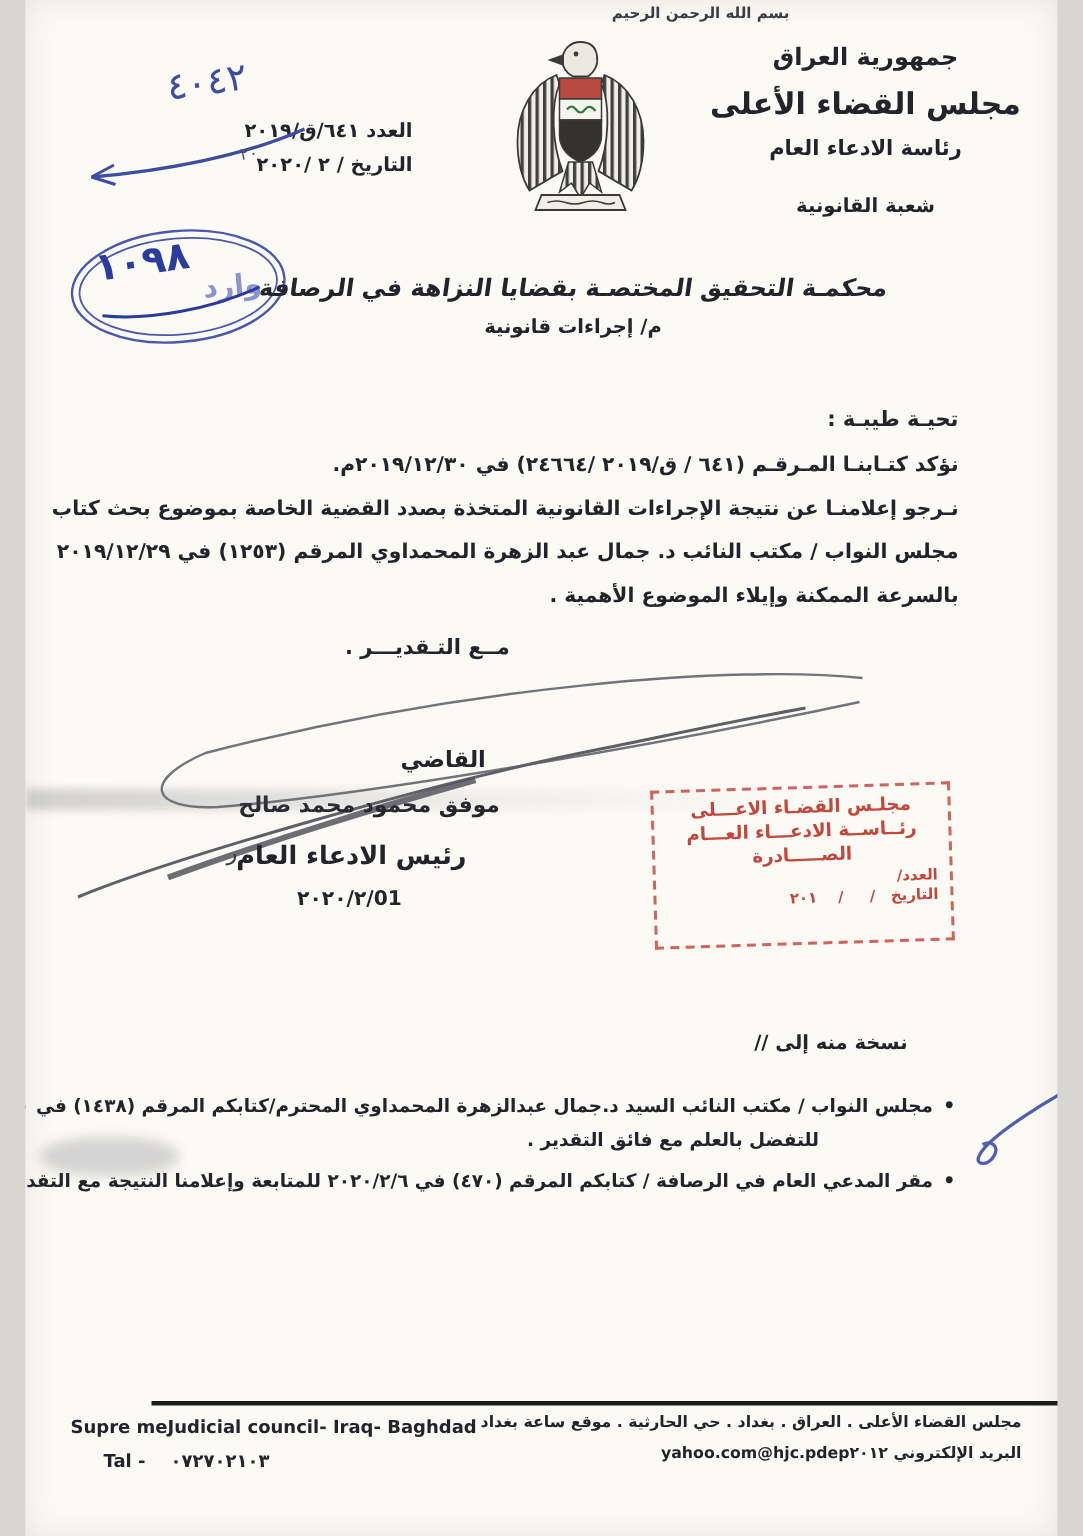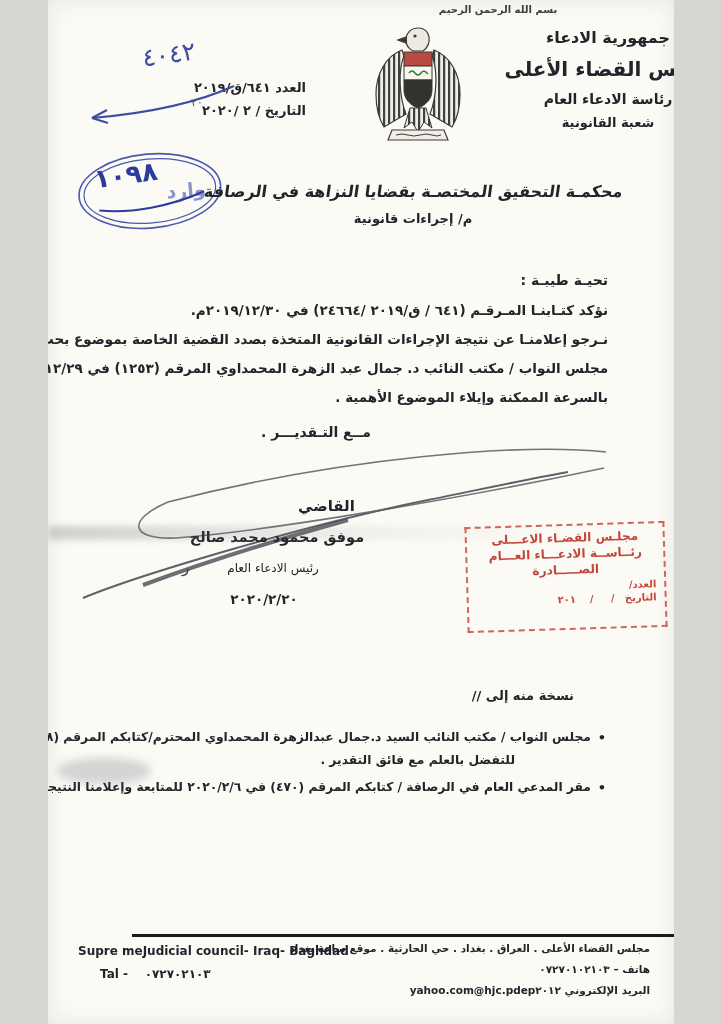--- a/index.html
+++ b/index.html
@@ -1,32 +1,32 @@
 <!DOCTYPE html>
 <html lang="ar"><head>
 <meta charset="utf-8">
 <style>
   html,body{margin:0;padding:0;background:#d8d6d0;}
   .page{
-    position:relative;width:626px;height:1024px;margin:0 auto;
+    position:relative;width:688px;height:1024px;margin:0 auto;
     background:#fbfaf5;overflow:hidden;color:#23242b;
     font-family:"DejaVu Sans",sans-serif;
     box-shadow:inset 0 0 22px rgba(60,60,60,.10);
   }
   .abs{position:absolute;}
   .ar{direction:rtl;unicode-bidi:plaintext;}
   .nw{white-space:nowrap;}
 
   .c-bismillah{left:330px;top:4px;width:240px;text-align:center;font-size:10px;font-weight:bold;color:#3c3c43;}
 
   .c-header-right{left:452px;top:28px;width:216px;text-align:center;}
   .c-country{font-size:16px;font-weight:bold;}
   .c-council{font-size:20px;font-weight:bold;margin-top:10px;}
   .c-presidency{font-size:14px;font-weight:bold;margin-top:10px;}
-  .c-division{font-size:13px;font-weight:bold;margin-top:8px;}
+  .c-division{font-size:13px;font-weight:bold;margin-top:23px;}
 
   .c-emblem{left:320px;top:24px;}
 
   .c-refs{left:58px;top:80px;width:200px;font-size:13px;font-weight:bold;text-align:right;}
   .c-refs div{margin-bottom:8px;}
 
   .c-hand4042{left:94px;top:40px;font-size:25px;color:#3d4da3;transform:rotate(-8deg);letter-spacing:3px;}
   .c-handday{left:143px;top:96px;font-size:11px;color:#4a4f66;transform:rotate(-6deg);}
   .c-arrow{left:28px;top:80px;}
 
@@ -39,21 +39,21 @@
 
   .c-body{right:66px;left:40px;top:272px;text-align:right;font-size:13.5px;font-weight:bold;}
   .c-body .ln{margin-bottom:13px;}
   .c-greeting{font-size:14px;margin-bottom:14px;text-align:right;}
   .c-closing{left:213px;top:424px;font-size:14px;font-weight:bold;}
 
   .c-sig-svg{left:15px;top:435px;pointer-events:none;}
   .c-sig-title{left:250px;top:497px;font-size:15px;font-weight:bold;}
   .c-sig-name{left:130px;top:529px;width:198px;text-align:center;font-size:14.5px;font-weight:bold;}
   .c-sig-mark{left:134px;top:559px;font-size:15px;color:#3c3c46;}
-  .c-sig-role{left:156px;top:561px;width:138px;text-align:center;font-size:12px;font-weight:normal;}
+  .c-sig-role{left:156px;top:561px;width:138px;text-align:right;font-size:17px;font-weight:bold;}
   .c-sig-date{left:150px;top:591px;width:132px;text-align:center;font-size:13.5px;font-weight:bold;}
 
   .c-out-stamp{
     left:418px;top:524px;width:196px;height:102px;
     transform:rotate(-1.8deg);
     border:2.5px dashed #d0655b;color:#c4473d;
     font-weight:bold;direction:rtl;
   }
   .c-out-stamp .l{ text-align:center;font-size:12.2px;line-height:1.3;}
   .c-out-stamp .l1{margin-top:5px;}
@@ -81,21 +81,21 @@
     background:rgba(115,115,125,.28);filter:blur(4px);}
 </style>
 </head>
 <body>
 
 <div class="page">
 
   <div class="abs c-bismillah ar">بسم الله الرحمن الرحيم</div>
 
   <div class="abs c-header-right ar">
-    <div class="c-country">جمهورية الادعاء</div>
+    <div class="c-country">جمهورية العراق</div>
     <div class="c-council">مجلس القضاء الأعلى</div>
     <div class="c-presidency">رئاسة الادعاء العام</div>
     <div class="c-division">شعبة القانونية</div>
   </div>
 
   <div class="abs c-emblem">
     <svg width="100" height="120" viewBox="0 0 100 120">
       <defs>
         <pattern id="wstripes" patternUnits="userSpaceOnUse" width="5" height="5">
           <rect width="5" height="5" fill="#efede6"></rect>
@@ -159,21 +159,21 @@
     <svg width="570" height="185" viewBox="0 0 570 185">
       <path d="M543,17 C460,8 280,22 105,67 C63,85 67,105 113,103 C215,95 415,60 541,33" stroke="#73737a" stroke-width="1.6" fill="none"></path>
       <path d="M20,163 C75,140 250,88 365,65 C410,56 460,45 505,37" stroke="#5f5f66" stroke-width="2" fill="none"></path>
       <path d="M80,150 C140,128 220,103 285,85" stroke="#4a4a52" stroke-width="4" fill="none" opacity="0.8"></path>
     </svg>
   </div>
   <div class="abs c-sig-title ar">القاضي</div>
   <div class="abs c-sig-name ar nw">موفق محمود محمد صالح</div>
   <div class="abs c-sig-mark">ر</div>
   <div class="abs c-sig-role ar nw">رئيس الادعاء العام</div>
-  <div class="abs c-sig-date ar nw">٢٠٢٠/٢/٢٠</div>
+  <div class="abs c-sig-date ar nw">٢٠٢٠/٢/01</div>
 
   <div class="abs c-out-stamp">
     <div class="l l1">مجلـس القضـاء الاعـــلى</div>
     <div class="l">رئــاســة الادعـــاء العـــام</div>
     <div class="l">الصـــــادرة</div>
     <div class="meta">العدد/</div>
     <div class="meta">التاريخ&nbsp;&nbsp;&nbsp;/&nbsp;&nbsp;&nbsp;&nbsp;&nbsp;/&nbsp;&nbsp;&nbsp;&nbsp;٢٠١</div>
   </div>
 
   <div class="abs c-cc-head ar nw">نسخة منه إلى //</div>
@@ -193,20 +193,19 @@
     </svg>
   </div>
 
   <div class="abs c-footer-rule"></div>
   <div class="abs c-footer-en">
     <div>Supre meJudicial council- Iraq- Baghdad</div>
     <div class="ind">Tal -&nbsp;&nbsp;&nbsp;&nbsp;٠٧٢٧٠٢١٠٣</div>
   </div>
   <div class="abs c-footer-ar ar">
     <div>مجلس القضاء الأعلى . العراق . بغداد .  حي الحارثية . موقع ساعة بغداد</div>
-    <div>هاتف – ٠٧٢٧٠١٠٢١٠٣</div>
     <div>البريد الإلكتروني hjc.pdep٢٠١٢@yahoo.com</div>
   </div>
 
   <div class="abs smudge1"></div>
   <div class="abs smudge2"></div>
 
 </div>
 
 </body></html>

